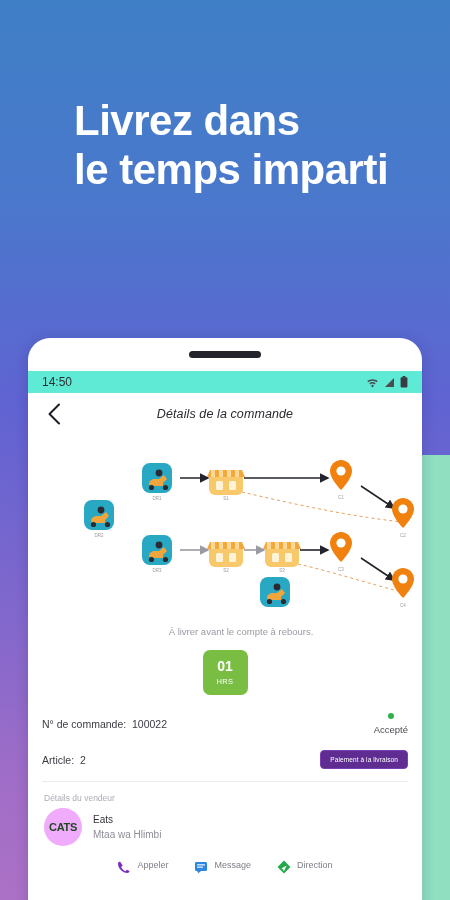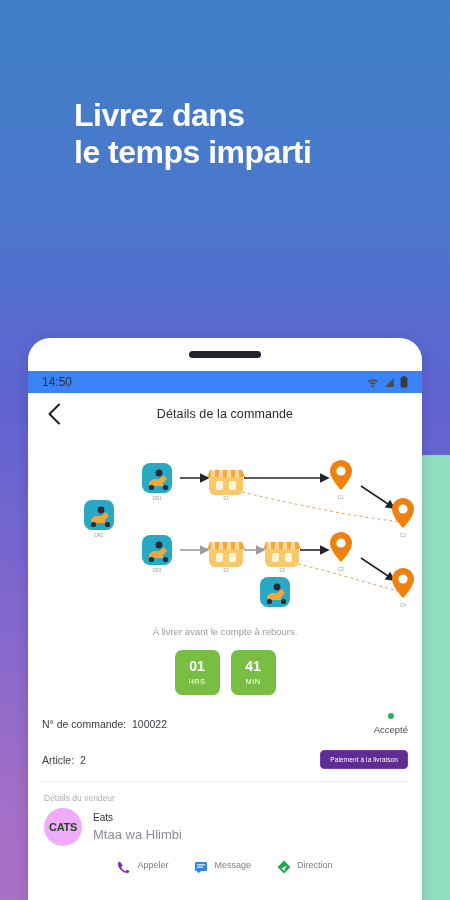--- a/index.html
+++ b/index.html
@@ -11,64 +11,64 @@
   .bg-mint{
     position:absolute;right:0;top:455px;width:46px;height:445px;
     background:#8fdfc0;border-top-left-radius:26px;
   }
   .bg-mint2{
     position:absolute;right:0;top:455px;width:46px;height:28px;
     background:#8fdfc0;
   }
   .headline{
     position:absolute;left:74px;top:97px;width:340px;
-    color:#ffffff;font-size:32px;line-height:1.16;font-weight:bold;
+    color:#ffffff;font-size:42px;line-height:1.16;font-weight:bold;
     letter-spacing:-0.5px;
   }
   .headline div{white-space:nowrap;}
 
   
   .phone{
     position:absolute;left:28px;top:338px;width:394px;height:585px;
     background:#ffffff;border-radius:22px 22px 0 0;
     box-shadow:0 2px 14px rgba(30,20,70,.18);
     overflow:hidden;
   }
   .speaker{
     position:absolute;left:50%;top:13px;transform:translateX(-50%);
     width:72px;height:7px;background:#23232b;border-radius:4px;
   }
   .statusbar{
     position:absolute;left:0;top:33px;width:100%;height:22px;
-    background:#3b82f6;display:flex;align-items:center;
+    background:#5eead4;display:flex;align-items:center;
     justify-content:space-between;padding:0 14px;box-sizing:border-box;
   }
   .statusbar .clock{font-size:12px;color:#2e2e33;}
   .sb-icons{display:flex;align-items:center;gap:5px;}
   .sb-icons svg{display:block;}
 
   .appbar{
     position:absolute;left:0;top:55px;width:100%;height:42px;
-    display:flex;align-items:center;
+    display:flex;align-items:center;font-style:italic;
   }
   .back{
     width:40px;height:40px;display:flex;align-items:center;justify-content:center;
     margin-left:6px;cursor:pointer;
   }
   .apptitle{
     flex:1;text-align:center;font-size:12.5px;color:#2a2a33;
     margin-right:46px;letter-spacing:.1px;
   }
 
   
   .diagram{position:absolute;left:0;top:100px;width:100%;height:175px;}
   .diagram svg{display:block;}
 
   .countdown-note{
-    position:absolute;left:0;top:288px;width:100%;text-align:center;
+    position:absolute;left:16px;top:288px;width:100%;text-align:center;
     font-size:9.5px;color:#9a9aa4;
   }
   .timers{
     position:absolute;left:0;top:312px;width:100%;
     display:flex;justify-content:center;gap:11px;
   }
   .tbox{
     width:45px;height:45px;background:#79bd42;border-radius:7px;
     display:flex;flex-direction:column;align-items:center;justify-content:center;
     color:#fff;
@@ -92,21 +92,21 @@
   .divider{position:absolute;left:14px;top:443px;width:366px;height:1px;background:#ececf0;}
 
   .vendor-title{position:absolute;left:16px;top:455px;font-size:8.5px;color:#adadb6;}
   .vendor{position:absolute;left:16px;top:470px;display:flex;align-items:center;gap:11px;}
   .vlogo{
     width:38px;height:38px;border-radius:50%;background:#f0abfc;
     display:flex;align-items:center;justify-content:center;
     font-size:11px;font-weight:bold;color:#1d4a1d;letter-spacing:-.3px;
   }
   .vname{font-size:10px;color:#33333c;line-height:1.5;}
-  .vaddr{font-size:13px;color:#8d8d97;line-height:1.5;text-align:center;}
+  .vaddr{font-size:10px;color:#8d8d97;line-height:1.5;text-align:center;}
 
   .actions{
     position:absolute;left:0;top:522px;width:100%;
     display:flex;justify-content:center;gap:26px;align-items:center;
   }
   .act{display:flex;align-items:flex-start;gap:6px;font-size:9px;color:#7e7e88;cursor:pointer;}
   .act svg{display:block;}
 </style>
 </head>
 <body>
@@ -281,24 +281,20 @@
     </svg>
   </div>
 
   <div class="countdown-note">À livrer avant le compte à rebours.</div>
 
   <div class="timers">
     <div class="tbox">
       <span class="num">01</span>
       <span class="unit">HRS</span>
     </div>
-    <div class="tbox">
-      <span class="num">41</span>
-      <span class="unit">MIN</span>
-    </div>
   </div>
 
   <div class="rowline r1">
     <span>
       <span>N° de commande:</span>
       &nbsp;<span>100022</span>
     </span>
     <span class="statuswrap">
       <span class="dot"></span>
       <span>Accepté</span>

